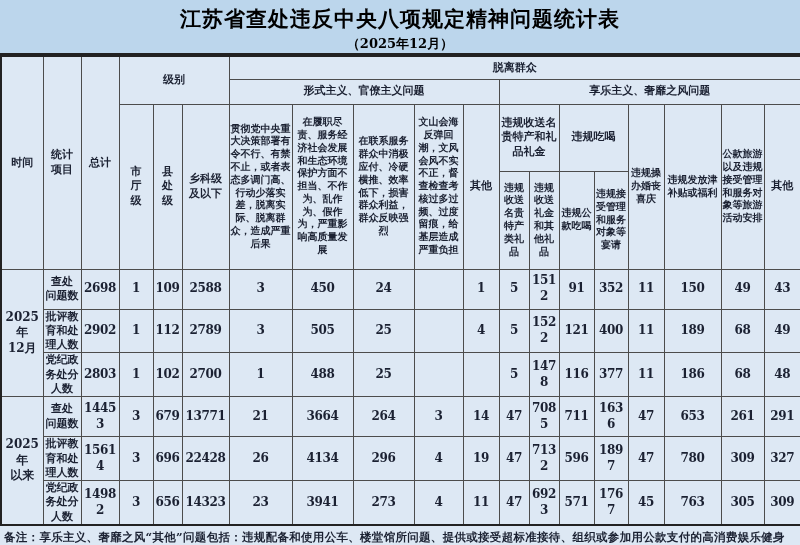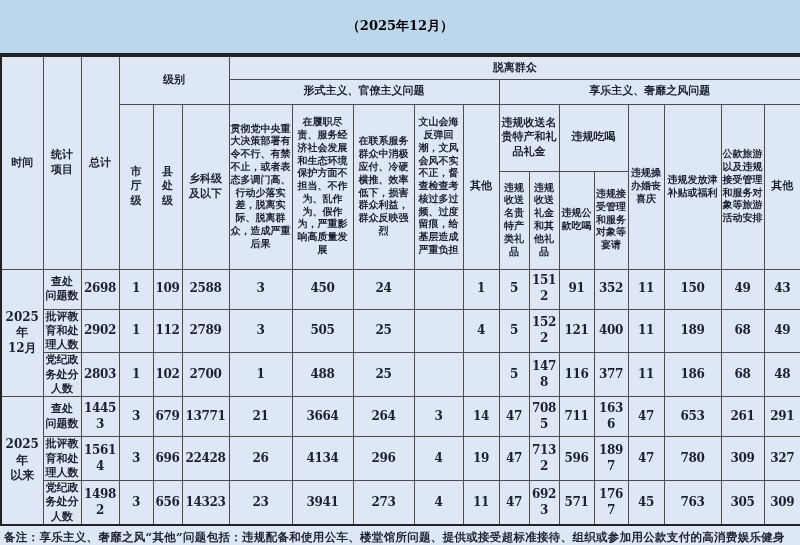--- a/index.html
+++ b/index.html
@@ -10,21 +10,21 @@
     color:#1b2132;
     overflow:hidden;
   }
   .title-band{
     background:#bcd6ec;
     height:55px;box-sizing:border-box;
     text-align:center;padding-top:5px;
     border-bottom:2px solid #222;
   }
   .title{font-size:21px;font-weight:bold;letter-spacing:1px;color:#000;}
-  .subtitle{font-size:13px;font-weight:bold;margin-top:12px;color:#000;}
+  .subtitle{font-size:13px;font-weight:bold;margin-top:2px;color:#000;}
   table{
     border-collapse:collapse;table-layout:fixed;
     width:800px;
     border:2px solid #222;
   }
   td{
     border:1px solid #4c4c4c;
     background:#dde8f4;
     text-align:center;vertical-align:middle;
     font-weight:bold;
@@ -49,20 +49,21 @@
     letter-spacing:0.3px;
     color:#1b2132;
   }
 </style>
 </head>
 <body>
 
 <div class="page">
 
   <div class="title-band">
+    <div class="title">江苏省查处违反中央八项规定精神问题统计表</div>
     <div class="subtitle">（2025年12月）</div>
   </div>
 
   <table>
     <colgroup>
       <col style="width:42px">
         <col style="width:38px">
         <col style="width:38px">
       <col style="width:34px">
         <col style="width:29px">

